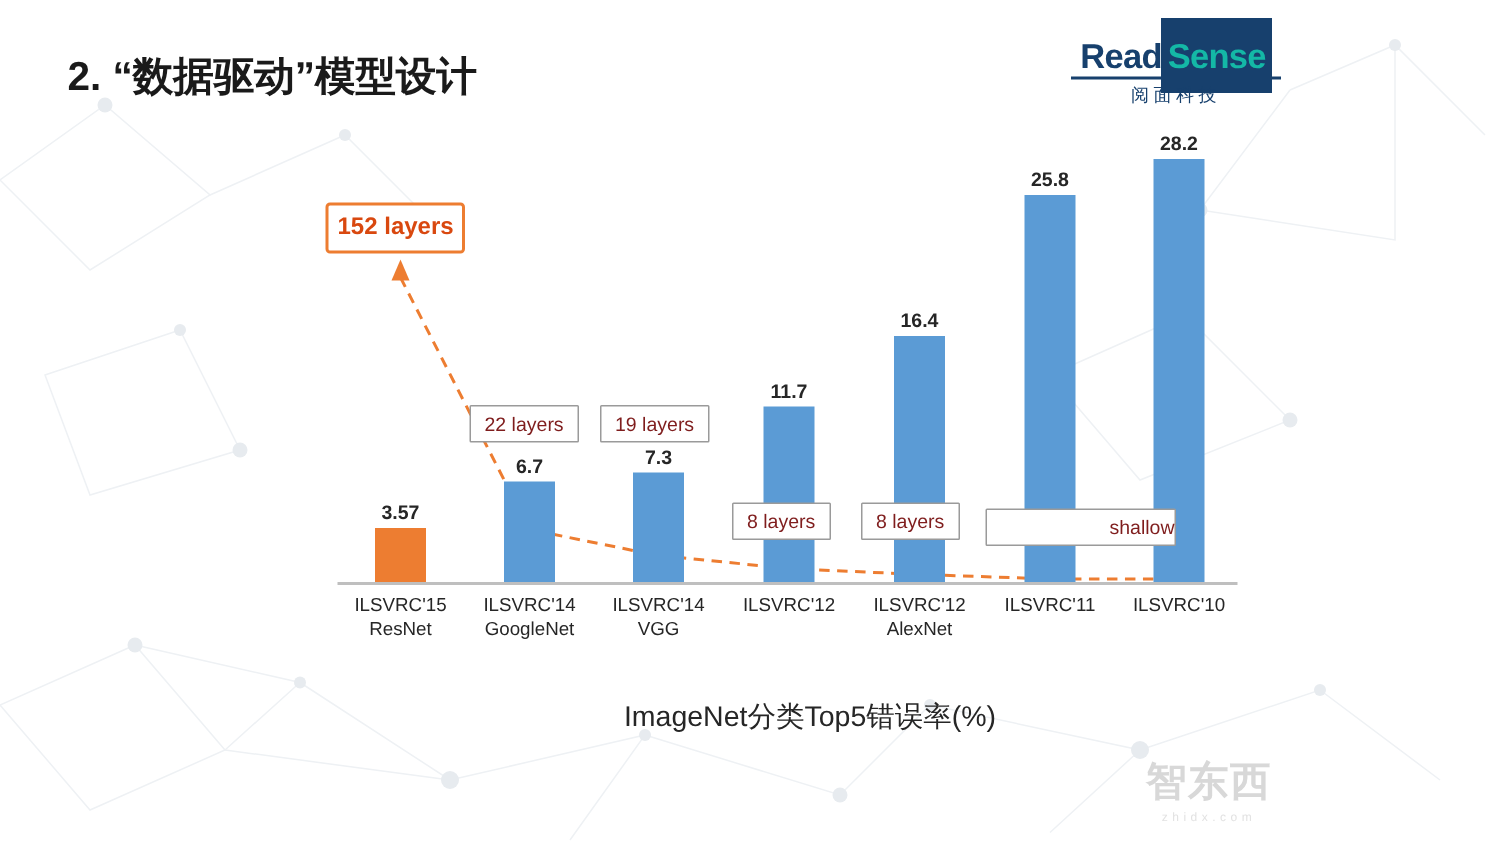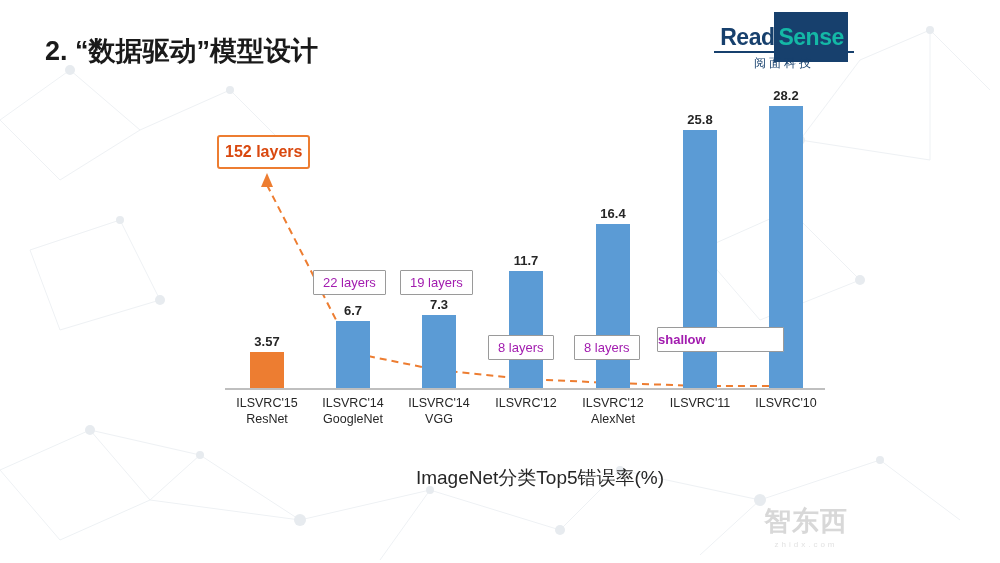--- a/index.html
+++ b/index.html
@@ -44,21 +44,21 @@
 
   .cat-labels{position:absolute;left:25px;top:300px;width:610px;height:50px;}
   .cat{
     position:absolute;width:90px;text-align:center;font-size:12.5px;color:#262626;
     line-height:16px;
   }
 
   
   .anno{
     position:absolute;border:1px solid #9a9a9a;background:#ffffff;
-    font-size:13px;color:#a21caf;padding:4px 9px;white-space:nowrap;
+    font-size:13px;color:#7f1d1d;padding:4px 9px;white-space:nowrap;
     border-radius:1px;
   }
   .anno.big{
     border:2px solid #ed7d31;color:#d9480f;font-weight:bold;font-size:16px;
     padding:6px 6px;border-radius:3px;
   }
 
   .caption{
     position:absolute;left:0;top:465px;width:1000px;text-align:center;
     font-size:19px;color:#262626;padding-left:40px;
@@ -169,21 +169,21 @@
         <div class="bar" style="height:282px;"></div>
       </div>
 
       <div class="axis-line"></div>
 
       <div class="anno big" style="left:12px;top:40px;">152 layers</div>
       <div class="anno" style="left:108px;top:175px;">22 layers</div>
       <div class="anno" style="left:195px;top:175px;">19 layers</div>
       <div class="anno" style="left:283px;top:240px;">8 layers</div>
       <div class="anno" style="left:369px;top:240px;">8 layers</div>
-      <div class="anno" style="left:452px;top:232px;width:125px;text-align:left;padding:4px 0;font-weight:bold;">
+      <div class="anno" style="left:452px;top:244px;width:125px;text-align:right;padding:4px 0;">
         <span>shallow</span>
       </div>
     </div>
 
     <div class="cat-labels">
       <div class="cat" style="left:17px;">
         <div>ILSVRC'15</div>
         <div>ResNet</div>
       </div>
       <div class="cat" style="left:103px;">

